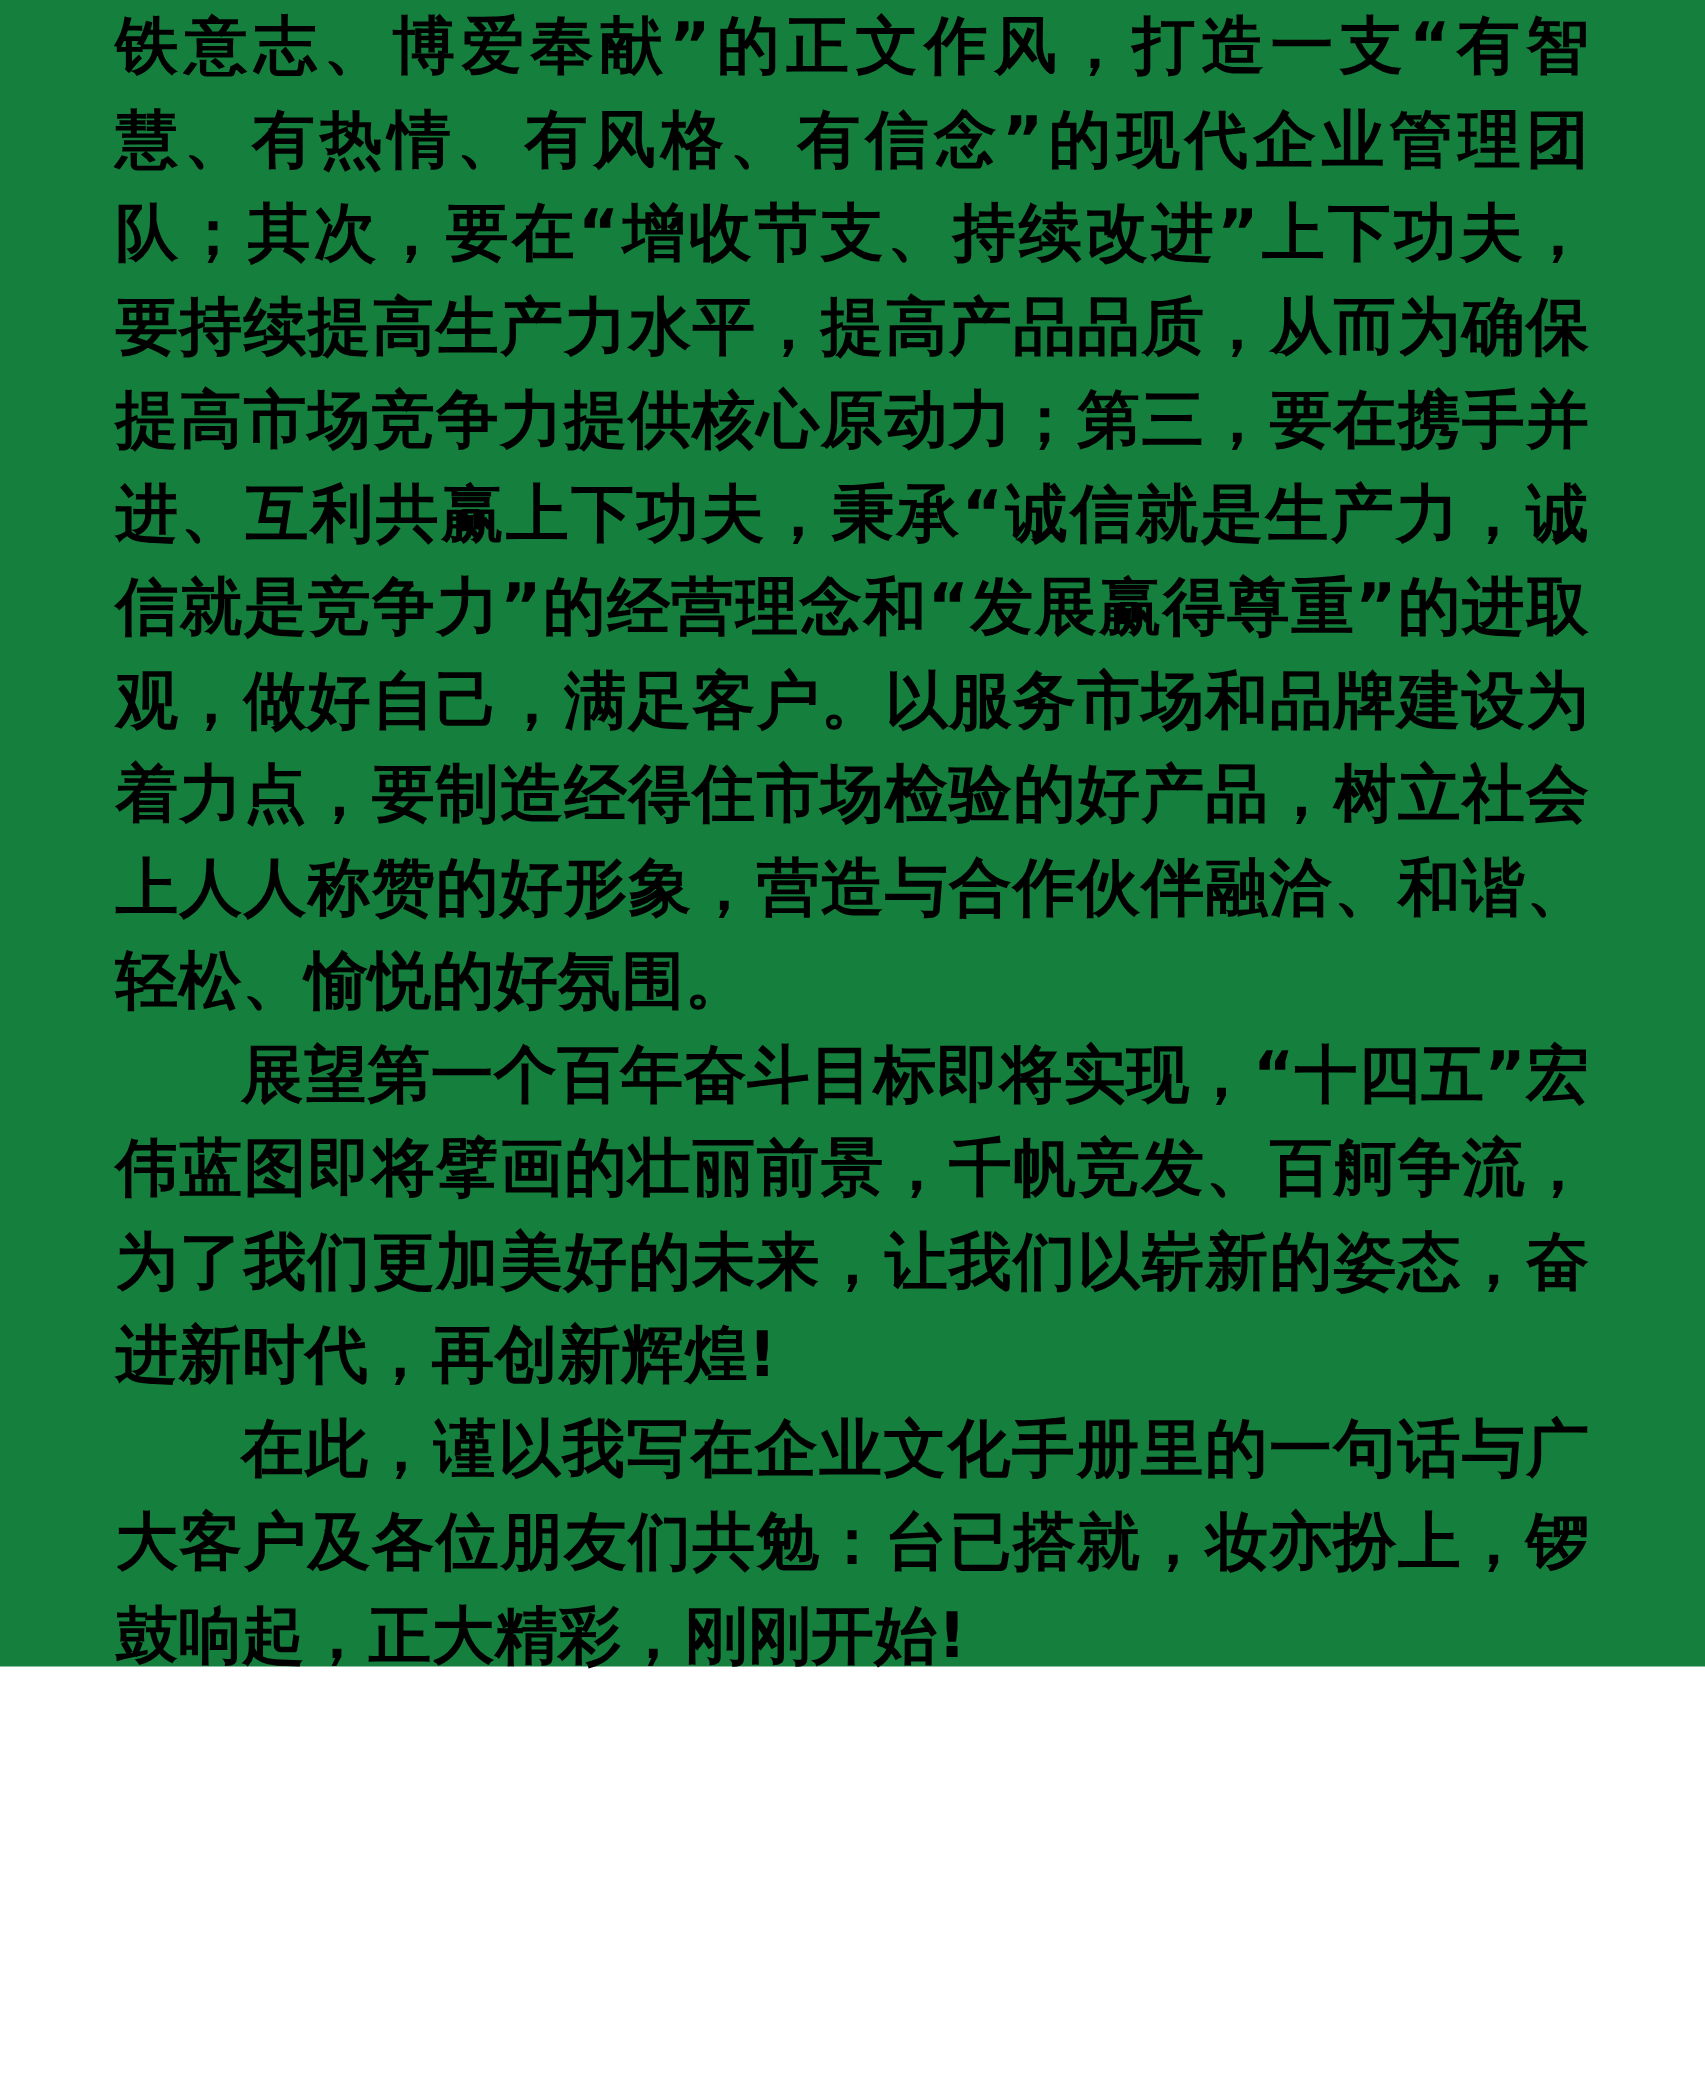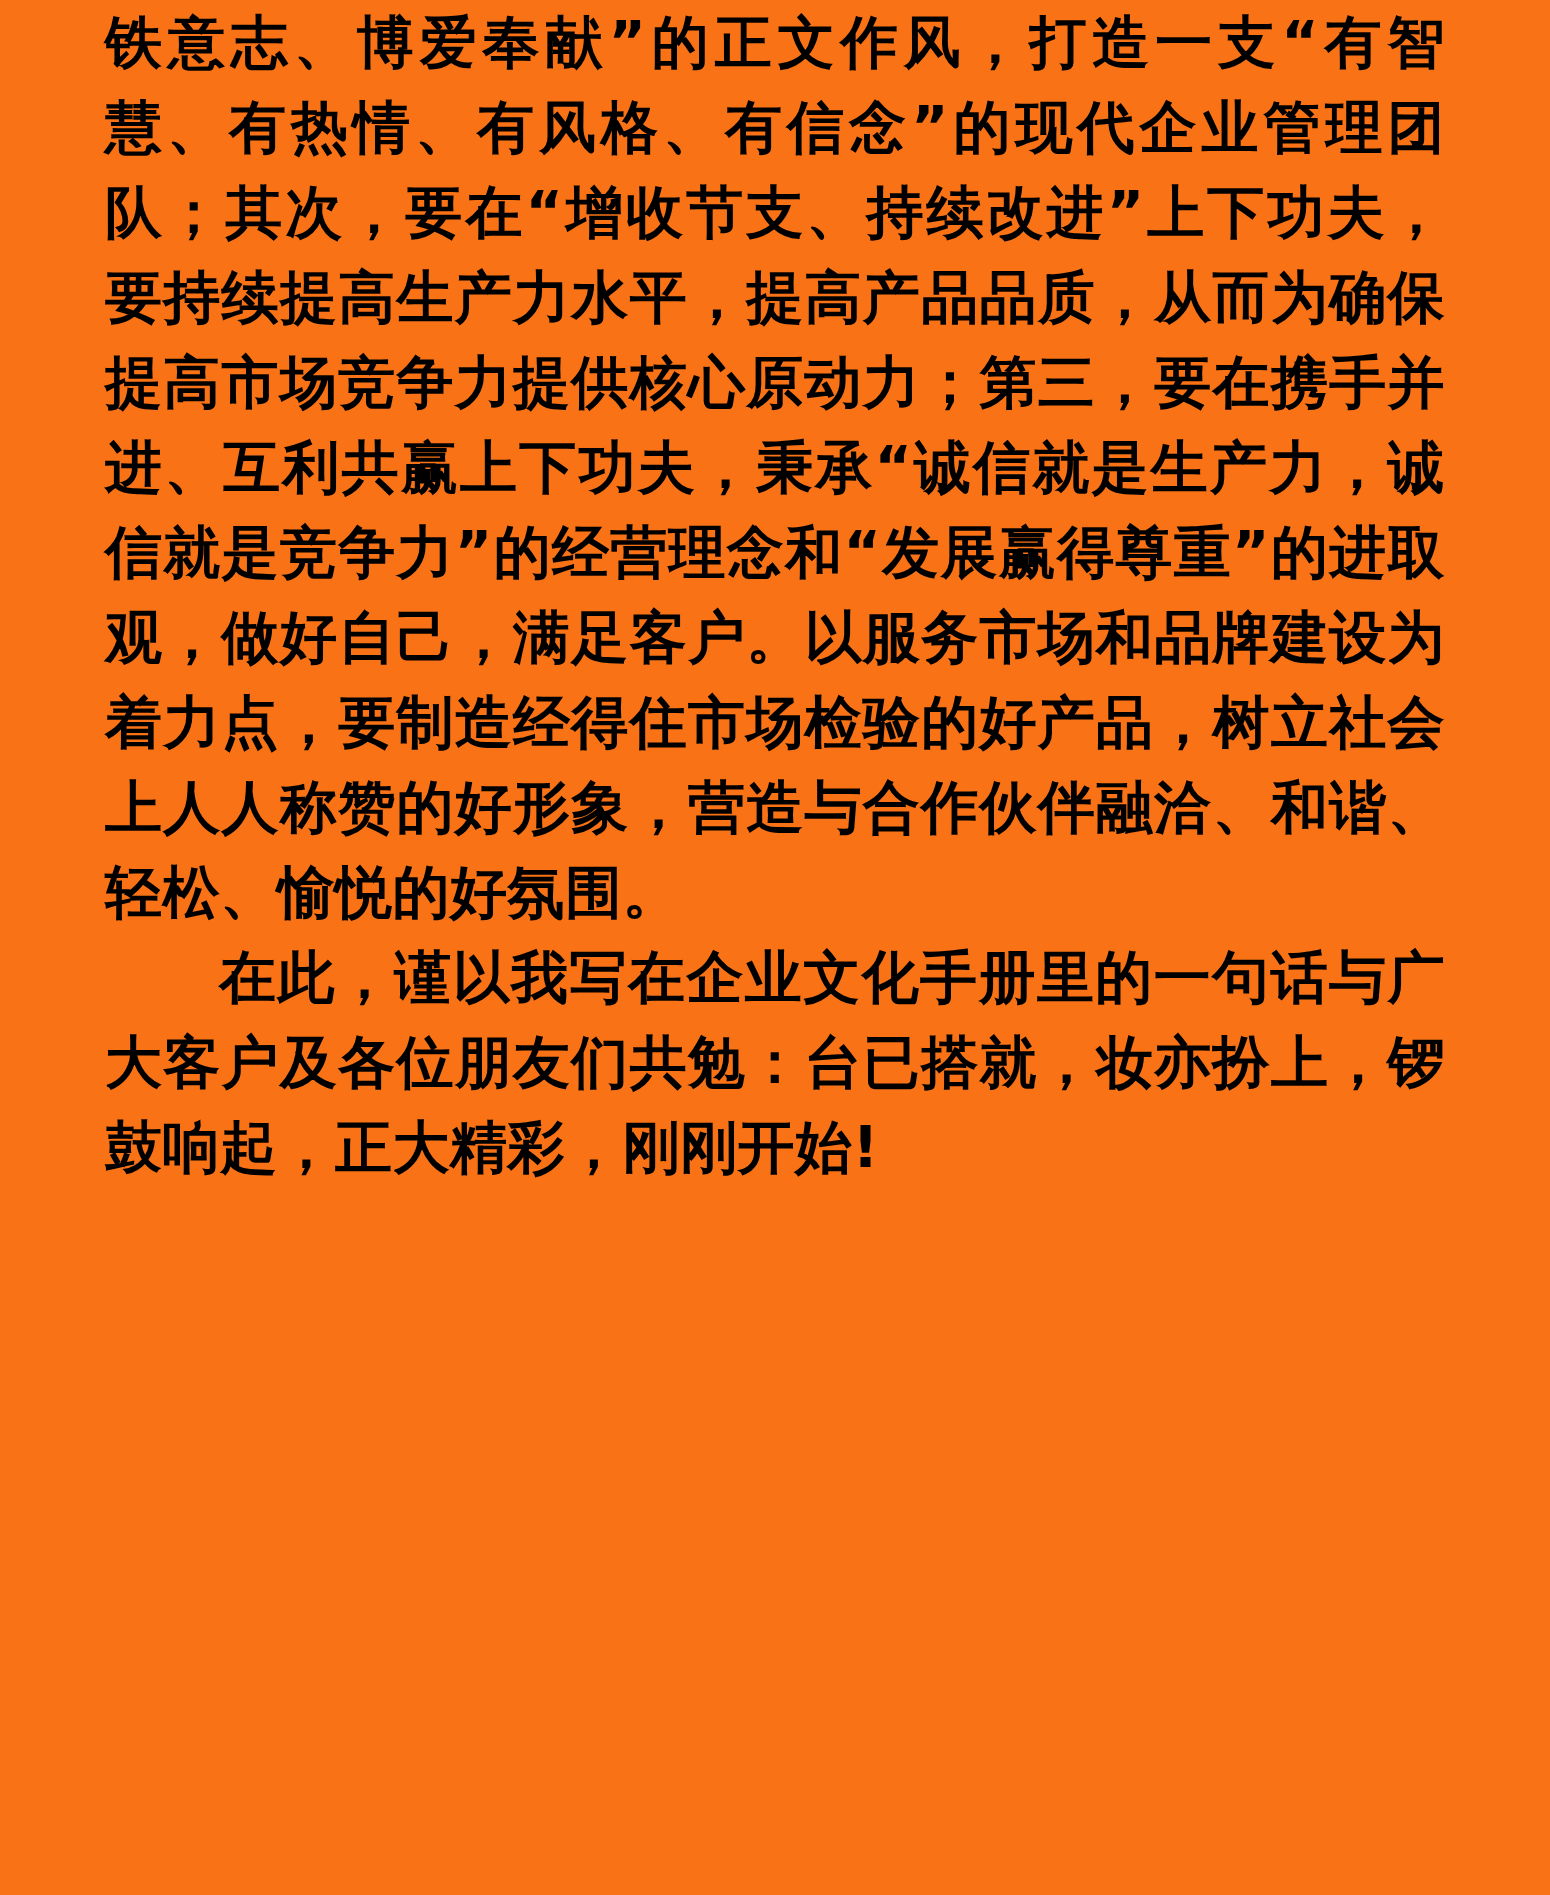--- a/index.html
+++ b/index.html
@@ -9,24 +9,24 @@
   }
   body {
     width: 1550px;
     height: 1895px;
     overflow: hidden;
     font-family: "DejaVu Sans", "Liberation Sans", sans-serif;
   }
   .page {
     position: relative;
     width: 1550px;
-    height: 1895px;
+    height: 1515px;
     box-sizing: border-box;
     padding: 0 48px;
-    background: #f97316;
+    background: #15803d;
   }
   .doc-body {
     position: relative;
     top: -22px;
     color: #000000;
     font-family: "DejaVu Sans", "Liberation Sans", sans-serif;
     font-weight: 700;
     font-size: 57px;
     line-height: 85px;
     letter-spacing: 0.5px;
@@ -61,16 +61,17 @@
     width: 1340px;
   }
 </style>
 </head>
 <body>
 
 <div class="page">
   <div class="clip-window">
     <div class="inner doc-body">
       <p class="para clipped-top">铁意志、博爱奉献”的正文作风，打造一支“有智慧、有热情、有风格、有信念”的现代企业管理团队；其次，要在“增收节支、持续改进”上下功夫，要持续提高生产力水平，提高产品品质，从而为确保提高市场竞争力提供核心原动力；第三，要在携手并进、互利共赢上下功夫，秉承“诚信就是生产力，诚信就是竞争力”的经营理念和“发展赢得尊重”的进取观，做好自己，满足客户。以服务市场和品牌建设为着力点，要制造经得住市场检验的好产品，树立社会上人人称赞的好形象，营造与合作伙伴融洽、和谐、轻松、愉悦的好氛围。</p>
+      <p class="para indent">展望第一个百年奋斗目标即将实现，“十四五”宏伟蓝图即将擘画的壮丽前景，千帆竞发、百舸争流，为了我们更加美好的未来，让我们以崭新的姿态，奋进新时代，再创新辉煌!</p>
       <p class="para indent">在此，谨以我写在企业文化手册里的一句话与广大客户及各位朋友们共勉：台已搭就，妆亦扮上，锣鼓响起，正大精彩，刚刚开始!</p>
     </div>
   </div>
 </div>
 
 </body></html>

